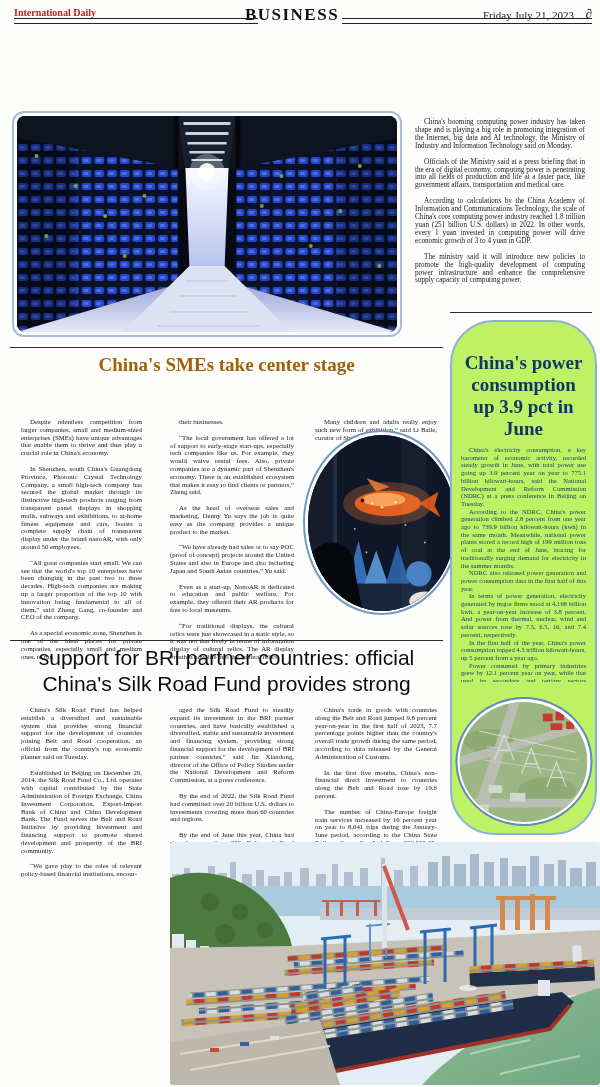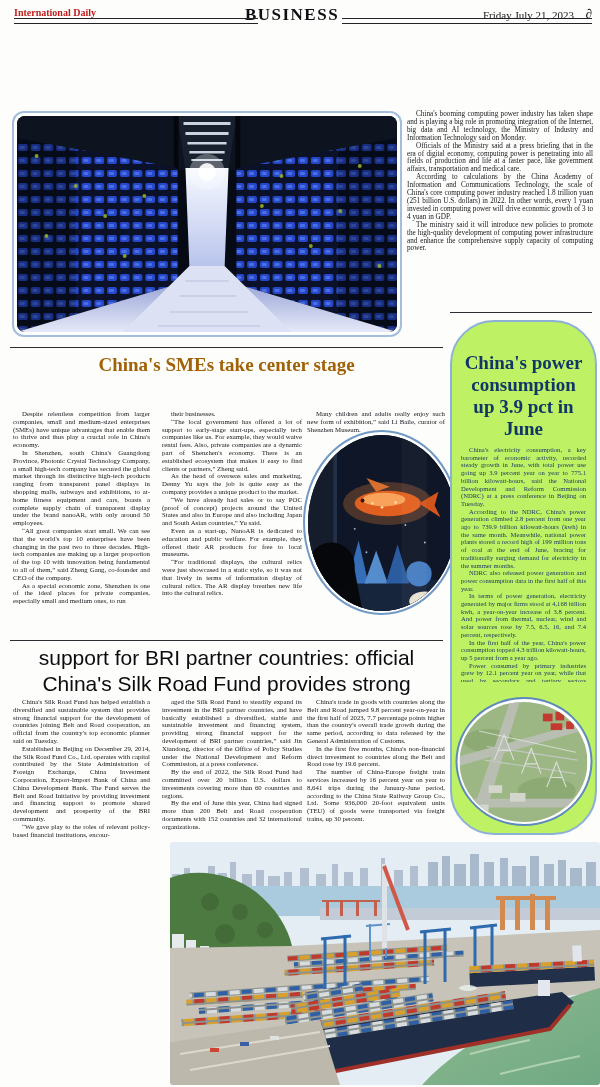--- a/index.html
+++ b/index.html
@@ -16,21 +16,21 @@
   .logo-glyph{position:absolute;right:8px;top:6px;font-size:13px;font-weight:bold;font-style:italic;color:#101014;}
   
   .lead-head{position:absolute;left:0;right:0;top:36px;text-align:center;font-weight:bold;
              font-size:27px;line-height:34px;color:#0d0d12;letter-spacing:-0.3px;}
   .sme-head{position:absolute;left:10px;width:433px;top:352px;text-align:center;font-weight:bold;
             font-size:19px;line-height:25px;color:#a16207;}
   .silk-head{position:absolute;left:10px;width:433px;top:645px;text-align:center;
              font-family:"Liberation Sans",sans-serif;font-weight:400;font-size:21px;line-height:26px;color:#0c0c10;}
   
   .col{position:absolute;text-align:justify;}
-  .col p{margin:0;text-indent:9px;}
+  .col p{margin:8px;text-indent:9px;}
   .lead-col{left:407px;top:111px;width:186px;font-size:7.2px;line-height:7.9px;}
   .sme-col,.silk-col{font-size:6.8px;line-height:7.8px;}
   .c1{left:13px;width:137px;}
   .c2{left:162px;width:140px;}
   .c3{left:307px;width:138px;}
   .sme-col{top:410px;}
   .silk-col{top:698px;}
   
   .hr{position:absolute;border-top:1px solid #2c2c33;}
   .hr-right{left:450px;top:312px;width:142px;}

